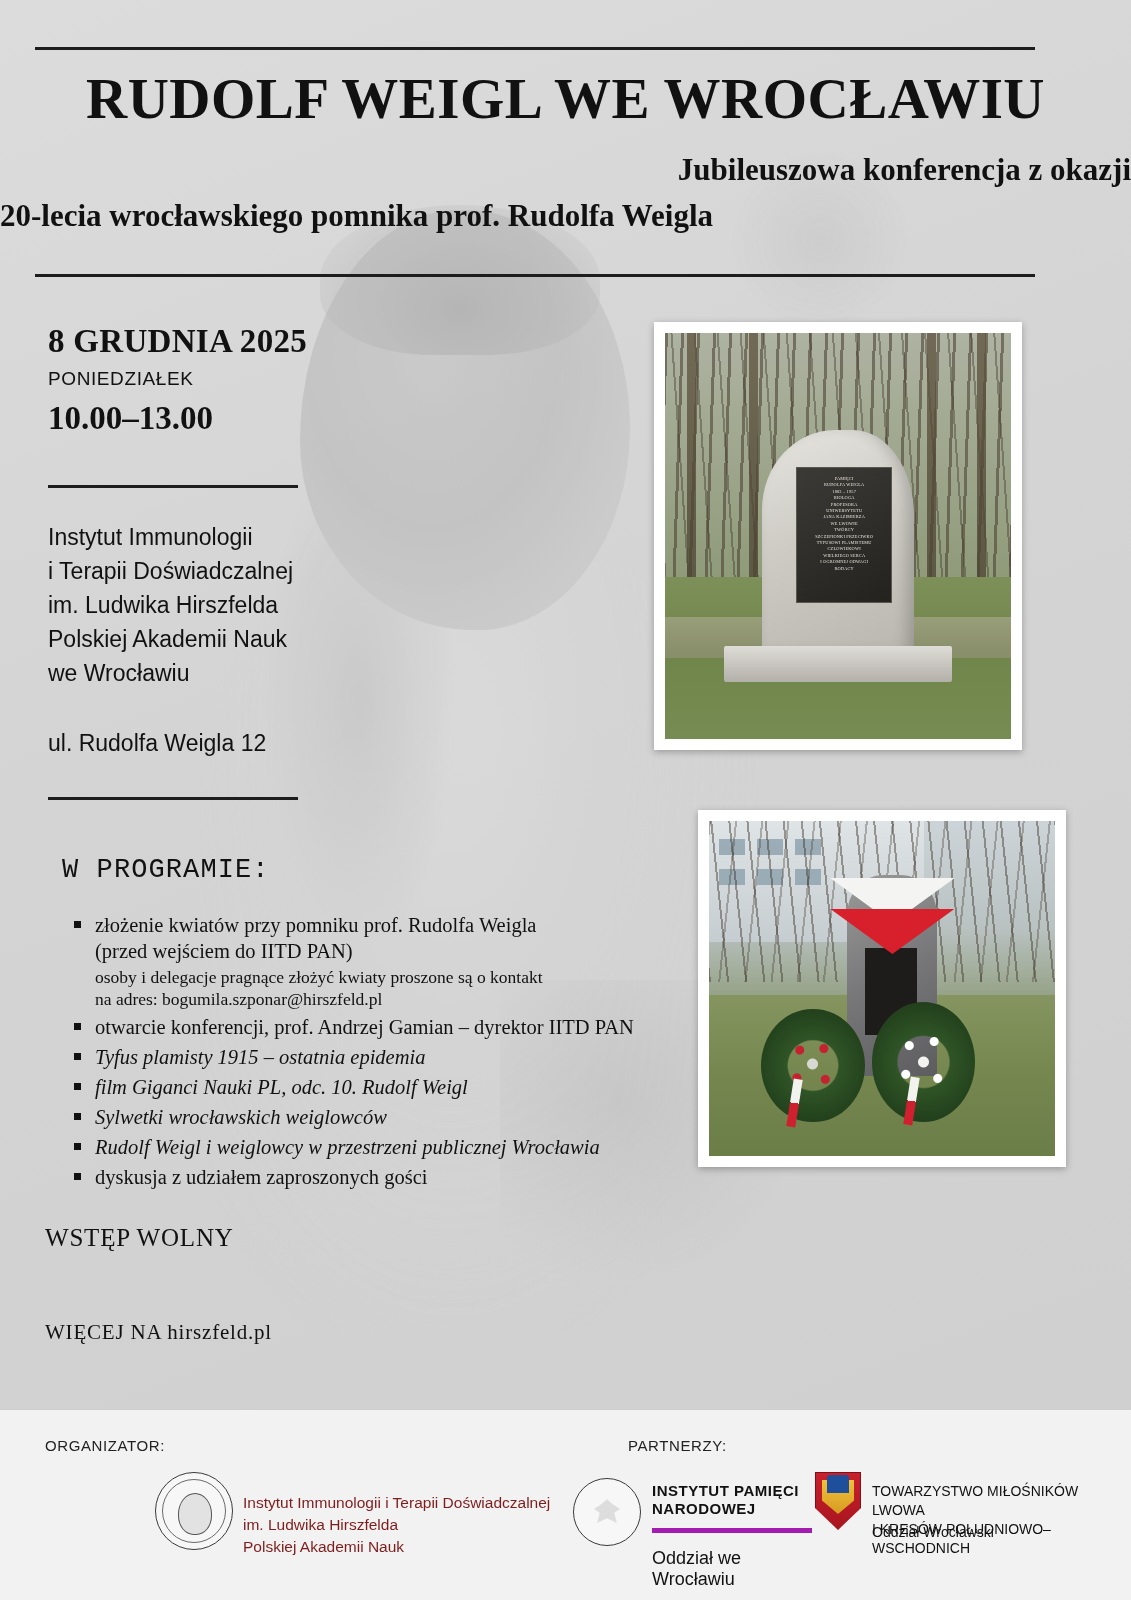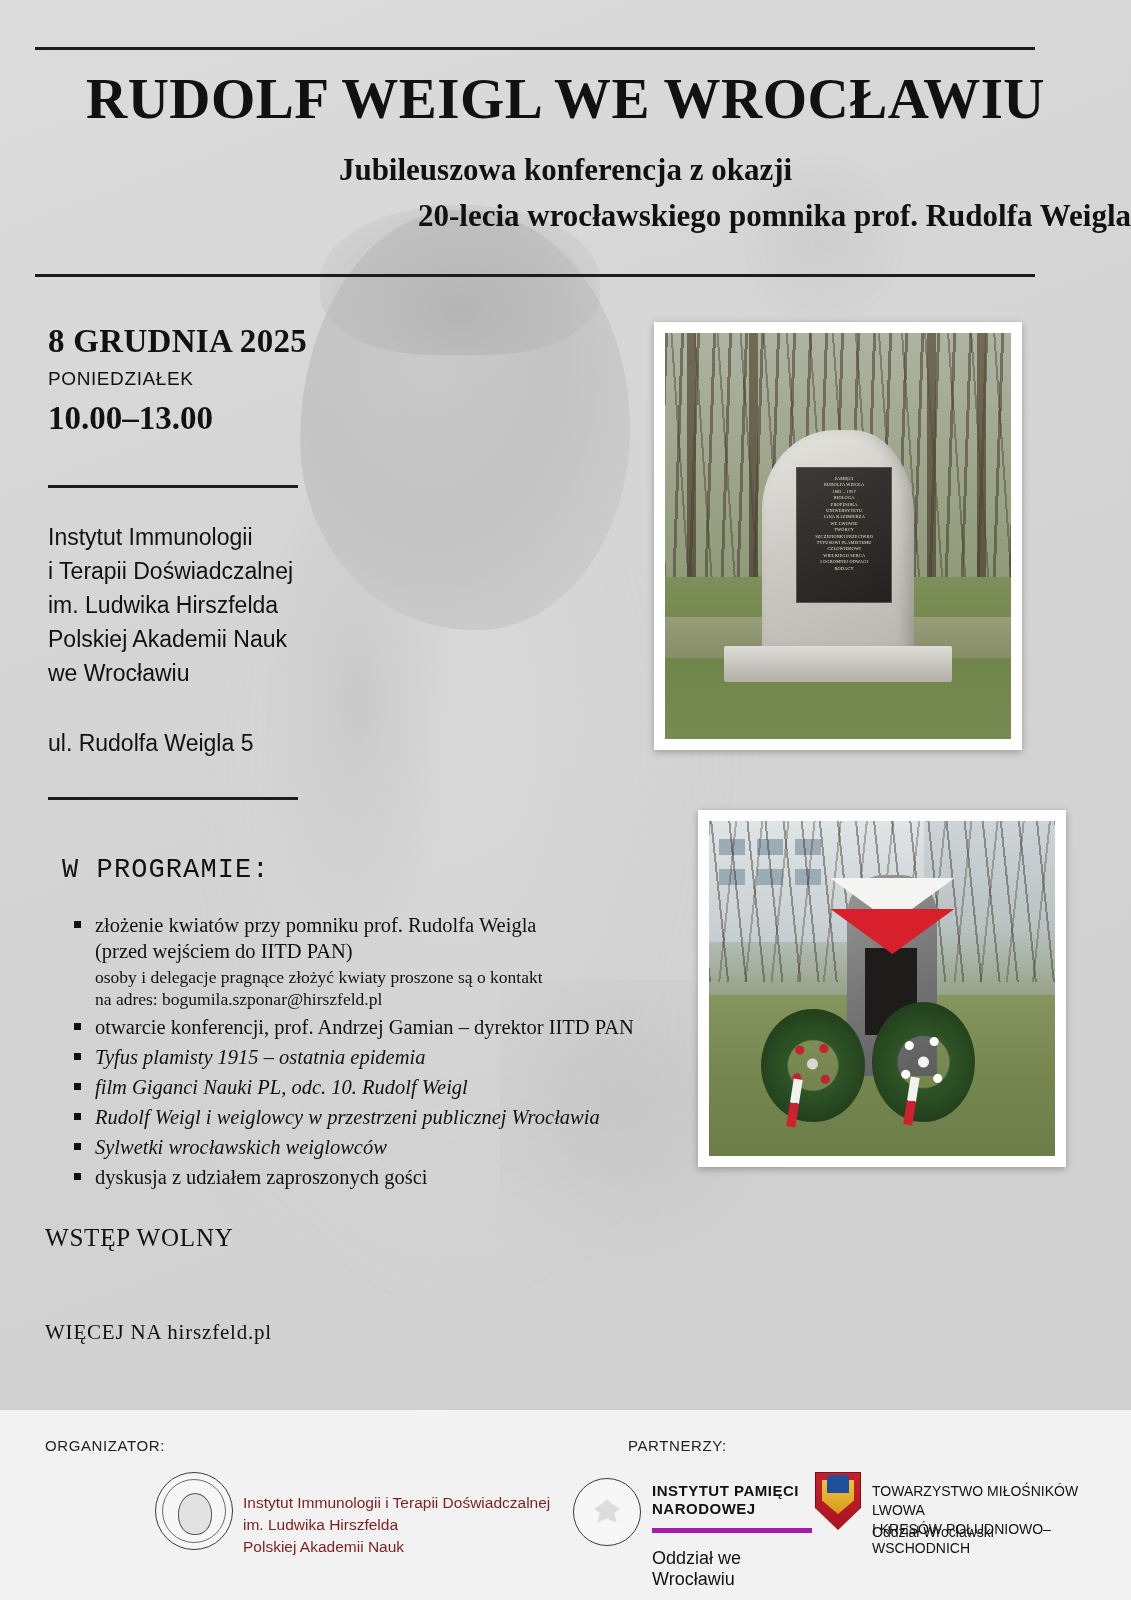--- a/index.html
+++ b/index.html
@@ -106,32 +106,32 @@
     font-size: 57px;
     letter-spacing: 0.5px;
     color: #111;
     white-space: nowrap;
   }
   .subtitle1 {
     position: absolute;
     top: 152px;
     left: 0;
     width: 1131px;
-    text-align: center;
+    text-align: right;
     font-family: "Liberation Serif", serif;
     font-weight: bold;
     font-size: 31px;
     color: #111;
   }
   .subtitle2 {
     position: absolute;
     top: 198px;
     left: 0;
     width: 1131px;
-    text-align: right;
+    text-align: left;
     font-family: "Liberation Serif", serif;
     font-weight: bold;
     font-size: 31px;
     color: #111;
   }
 
   
   .date {
     position: absolute;
     left: 48px;
@@ -549,33 +549,33 @@
   <div class="weekday">PONIEDZIAŁEK</div>
   <div class="hours">10.00–13.00</div>
 
   <div class="sep sep-1"></div>
 
   <div class="address" style="white-space:pre-line;">Instytut Immunologii
 i Terapii Doświadczalnej
 im. Ludwika Hirszfelda
 Polskiej Akademii Nauk
 we Wrocławiu</div>
-  <div class="street">ul. Rudolfa Weigla 5</div>
+  <div class="street">ul. Rudolfa Weigla 12</div>
 
   <div class="sep sep-2"></div>
 
   <div class="prog-head">W PROGRAMIE:</div>
   <ul class="prog-list" id="programme-list">
       <li><span>złożenie kwiatów przy pomniku prof. Rudolfa Weigla</span><br><span>(przed wejściem do IITD PAN)</span><span class="sub-note" style="white-space: pre-line;">osoby i delegacje pragnące złożyć kwiaty proszone są o kontakt
 na adres: bogumila.szponar@hirszfeld.pl</span></li>
       <li><span>otwarcie konferencji, prof. Andrzej Gamian – dyrektor IITD PAN</span></li>
       <li><i>Tyfus plamisty 1915 – ostatnia epidemia</i></li>
       <li><i>film Giganci Nauki PL, odc. 10. Rudolf Weigl</i></li>
+      <li><i>Sylwetki wrocławskich weiglowców</i></li>
       <li><i>Rudolf Weigl i weiglowcy w przestrzeni publicznej Wrocławia</i></li>
-      <li><i>Sylwetki wrocławskich weiglowców</i></li>
       <li><span>dyskusja z udziałem zaproszonych gości</span></li>
     </ul>
 
   <div class="free">WSTĘP WOLNY</div>
   <div class="more">WIĘCEJ NA hirszfeld.pl</div>
 
   <div class="photo photo-1">
     <div class="photo-inner">
       <div class="scene1">
         <div class="s1-trees"></div>

